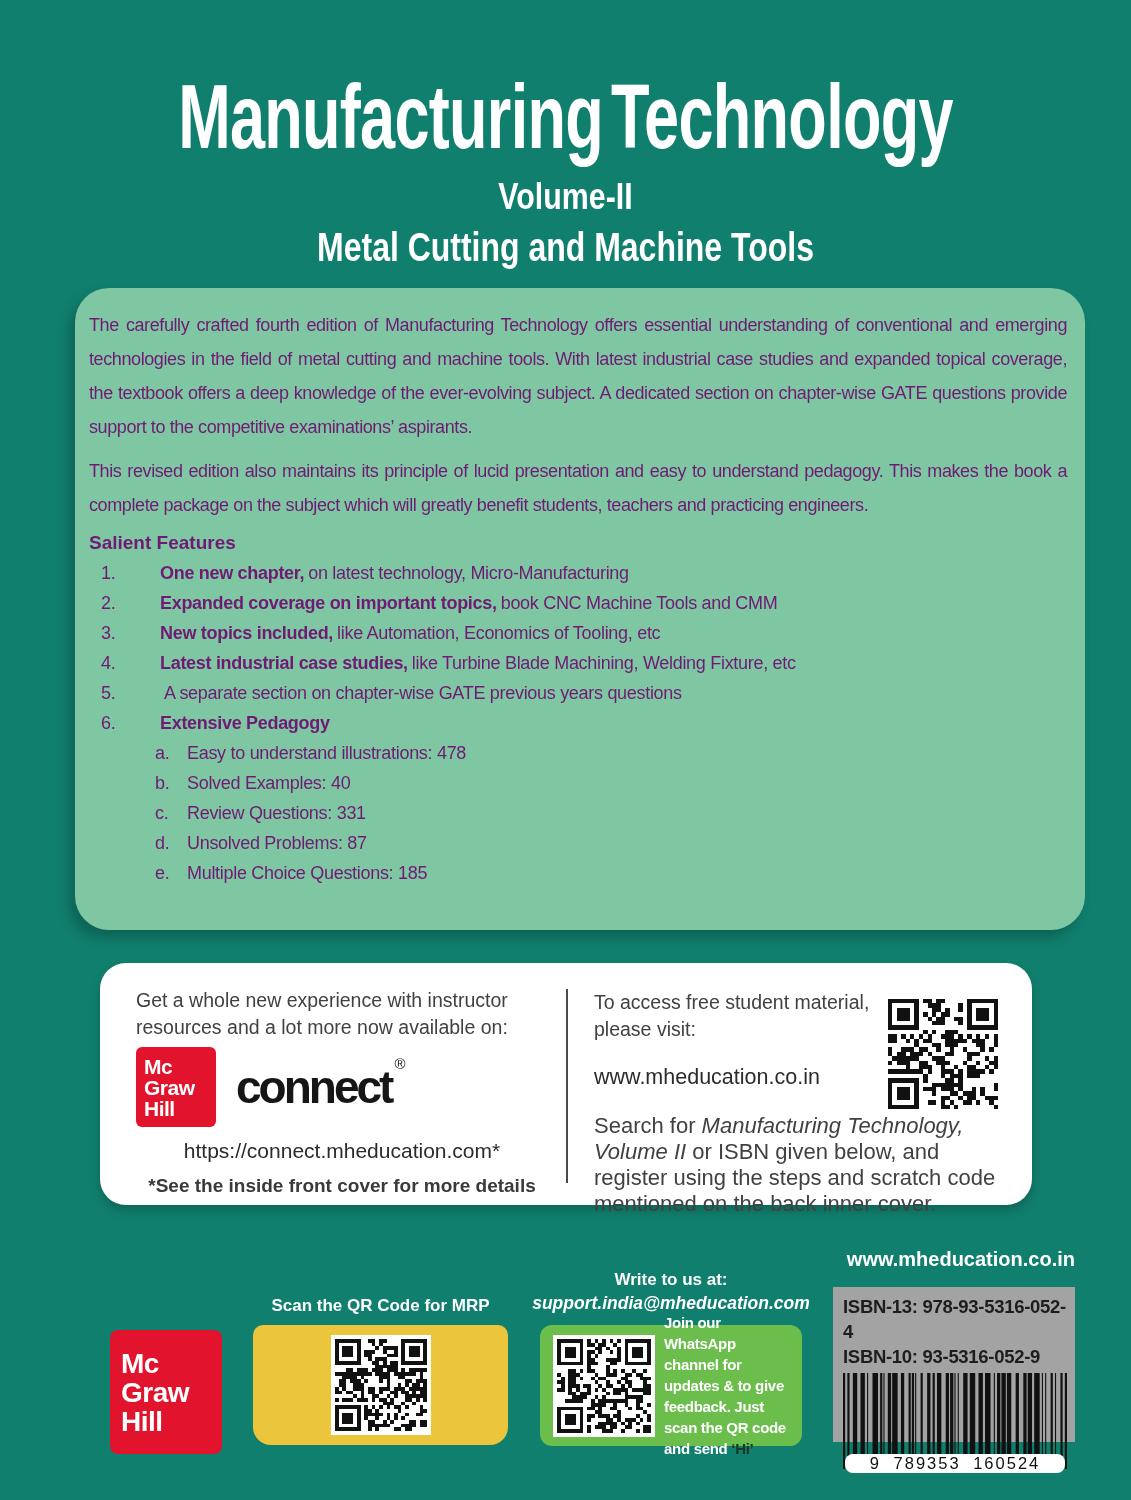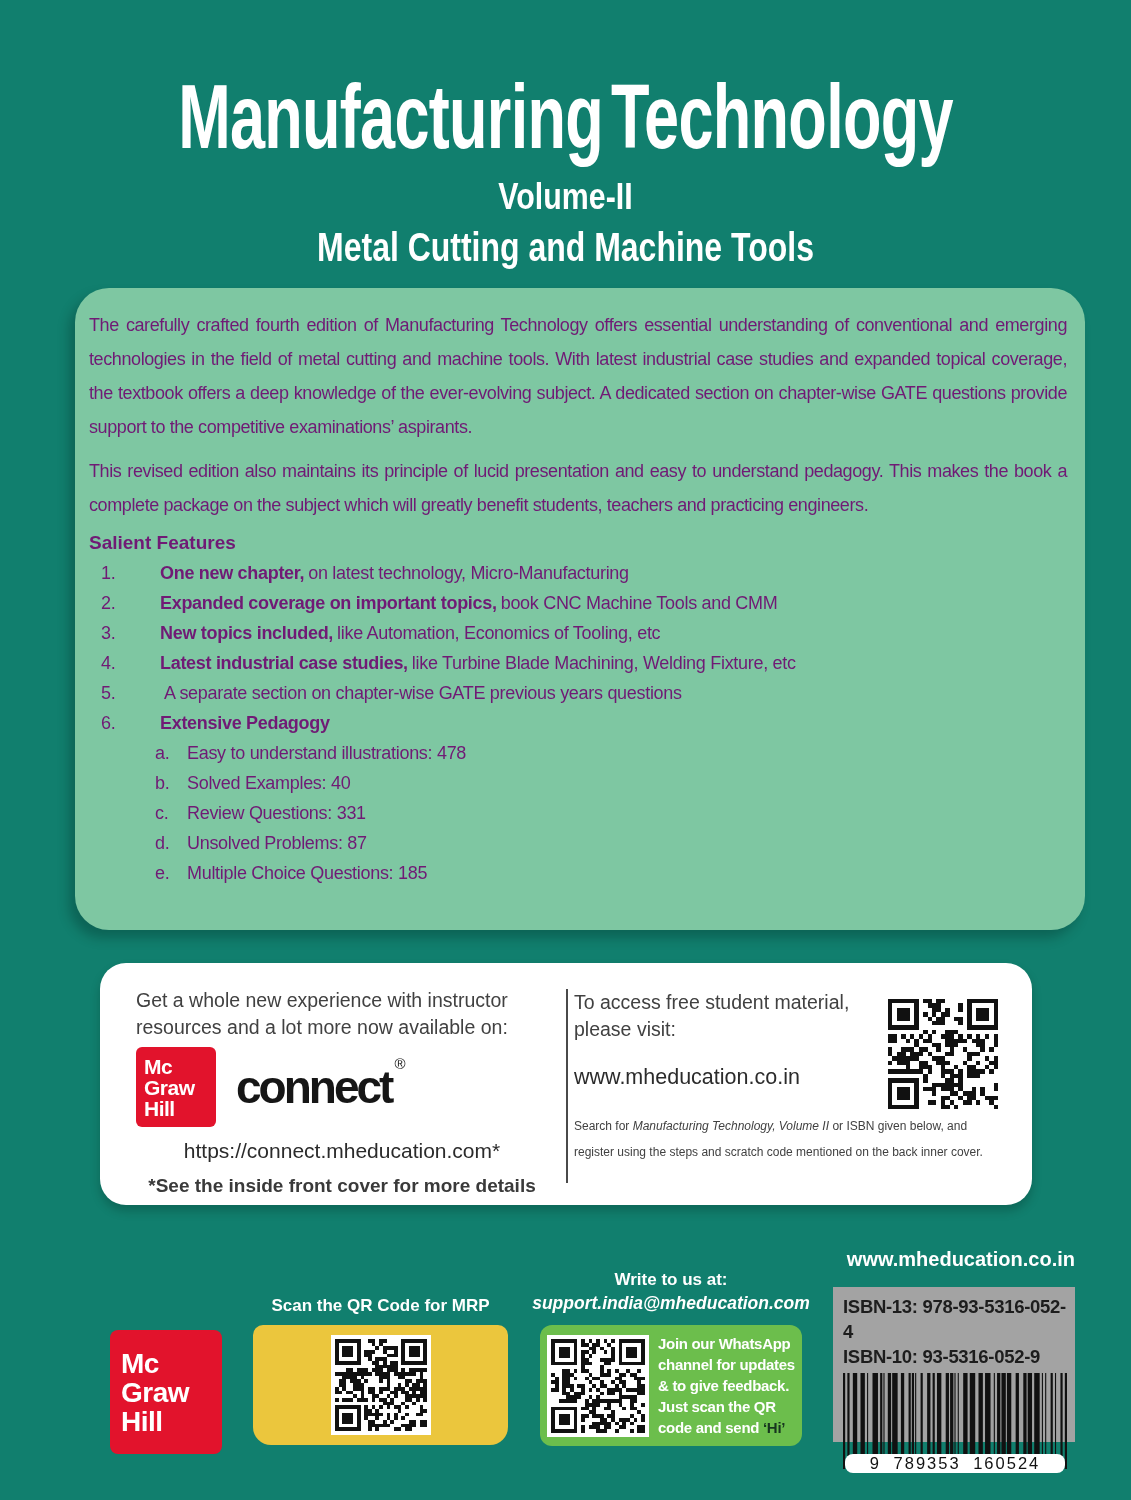--- a/index.html
+++ b/index.html
@@ -39,26 +39,26 @@
             padding:24px 18px 0 36px;box-sizing:border-box;}
   .res-text{font-size:19.5px;line-height:27px;color:#414141;}
   .logo-row{display:flex;align-items:center;margin-top:6px;}
   .mh-sm{width:80px;height:80px;background:#E2132C;border-radius:6px;color:#fff;
          font-weight:bold;display:flex;flex-direction:column;justify-content:center;
          padding-left:8px;box-sizing:border-box;font-size:21px;line-height:21px;letter-spacing:-0.5px;}
   .connect{font-size:46px;color:#161616;font-weight:600;letter-spacing:-3px;margin-left:20px;}
   .reg{font-size:15px;position:relative;top:-24px;margin-left:3px;color:#161616;}
   .connect-url{margin-top:12px;font-size:21px;color:#2b2b2b;text-align:center;}
   .connect-note{margin-top:12px;font-size:19px;color:#3a3a3a;text-align:center;font-weight:bold;}
-  .res-right{position:absolute;left:448px;top:0;right:0;height:100%;}
+  .res-right{position:absolute;left:468px;top:0;right:0;height:100%;}
   .access-text{position:absolute;left:26px;top:26px;font-size:19.5px;line-height:27px;}
   .qr-sm{position:absolute;right:34px;top:36px;width:110px;height:110px;}
   .mhe-url{position:absolute;left:26px;top:102px;font-size:21.5px;color:#2b2b2b;}
   .search-text{position:absolute;left:26px;top:150px;width:420px;
-               font-size:12px;line-height:26px;color:#414141;}
+               font-size:22px;line-height:26px;color:#414141;}
   
   .site{position:absolute;right:56px;top:1248px;font-size:20px;font-weight:bold;color:#fff;}
   .isbn-box{position:absolute;left:833px;top:1287px;width:242px;height:155px;background:#a3a3a3;
             padding:7px 8px 0 10px;box-sizing:border-box;}
   .isbn-line{font-size:18.5px;font-weight:bold;color:#1d1d1d;line-height:25px;letter-spacing:-0.3px;}
   .barcode{position:relative;height:96px;margin-top:4px;}
   .barcode-digits{position:absolute;left:2px;right:2px;bottom:-4px;background:#fff;
                   font-size:16.5px;color:#111;text-align:center;letter-spacing:2px;word-spacing:6px;border-radius:8px;}
   .mh-footer{position:absolute;left:110px;top:1330px;width:112px;height:124px;background:#E2132C;
              border-radius:8px;color:#fff;font-weight:bold;display:flex;flex-direction:column;
@@ -67,21 +67,21 @@
   .scan-label{position:absolute;left:253px;top:1296px;width:255px;text-align:center;
               color:#fff;font-weight:bold;font-size:17px;}
   .yellow-box{position:absolute;left:253px;top:1325px;width:255px;height:120px;background:#EBC63D;
               border-radius:10px 10px 18px 18px;display:flex;align-items:center;justify-content:center;}
   .qr-mrp{width:100px;height:100px;background:#fff;padding:4px;box-sizing:border-box;}
   .write-label{position:absolute;left:540px;top:1270px;width:262px;text-align:center;
                color:#fff;font-weight:bold;font-size:17px;}
   .write-email{position:absolute;left:500px;top:1293px;width:342px;text-align:center;
                color:#fff;font-weight:bold;font-style:italic;font-size:17.5px;}
   .wa-box{position:absolute;left:540px;top:1325px;width:262px;height:121px;background:#6CBE4C;
-          border-radius:12px;display:flex;align-items:center;padding:7px;box-sizing:border-box;}
+          border-radius:12px;display:flex;align-items:center;padding:13px;box-sizing:border-box;}
   .wa-qr{position:relative;flex:none;width:102px;height:102px;background:#fff;padding:4px;box-sizing:border-box;}
   .wa-text{margin-left:9px;color:#fff;font-weight:bold;font-size:15px;line-height:21px;letter-spacing:-0.3px;}
   .wa-text .hi{color:#17351F;}
   .qr-fill{width:100%;height:100%;}
 </style>
 </head>
 <body>
 
 <div class="cover">
 

